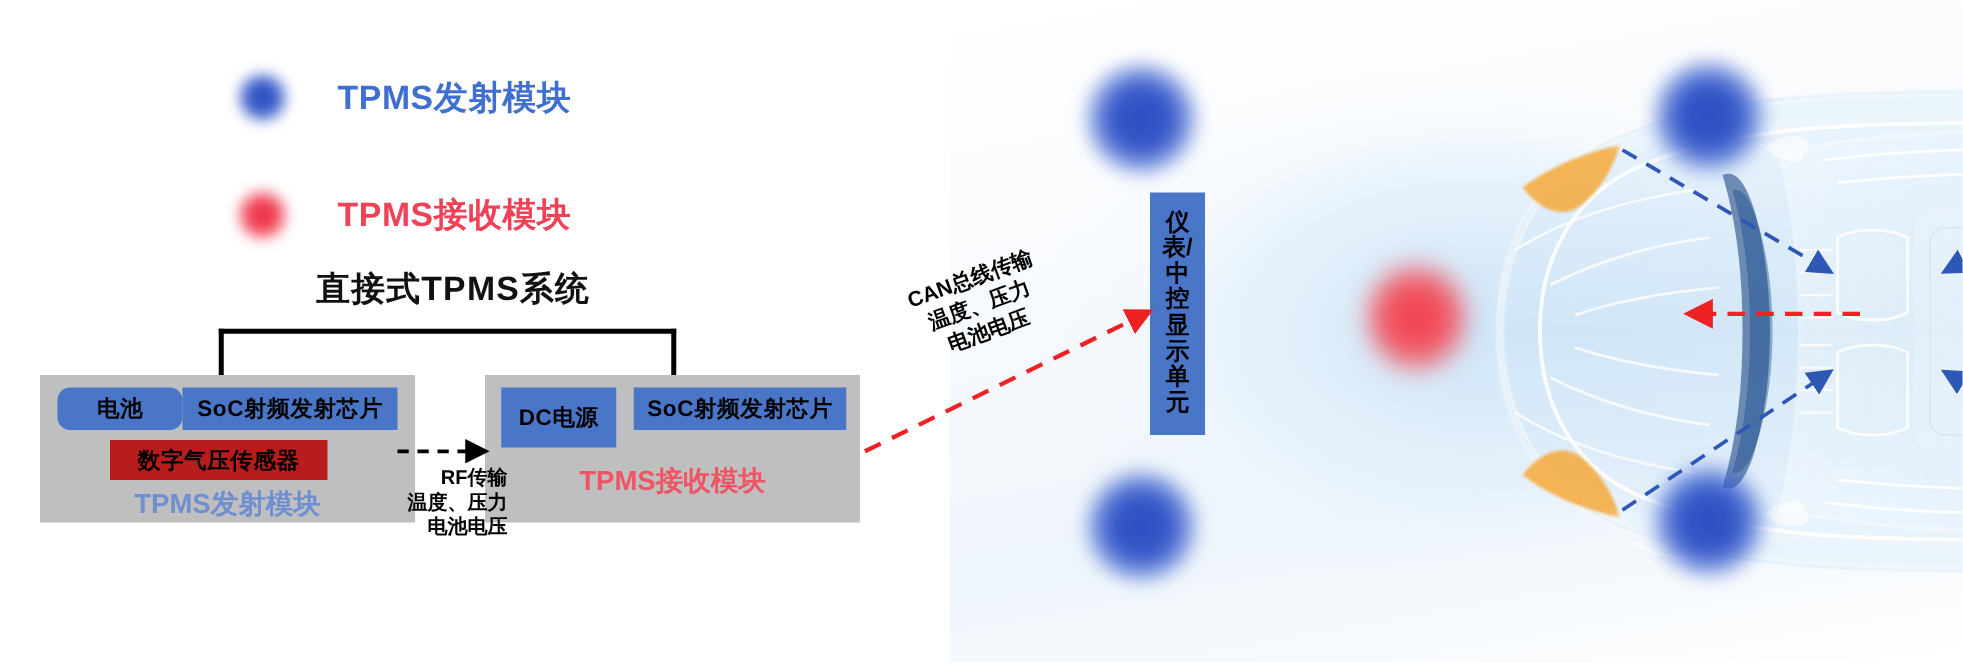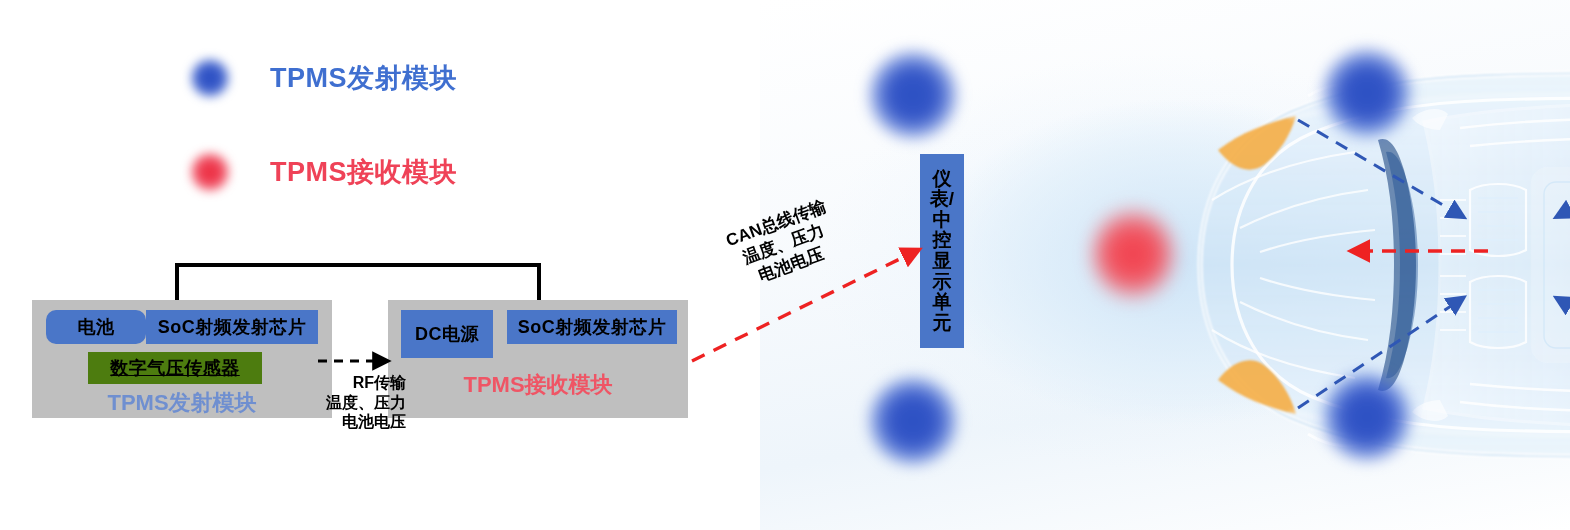--- a/index.html
+++ b/index.html
@@ -26,21 +26,21 @@
   .bracket{position:absolute;}
   .bracket .top{position:absolute;left:0;top:0;height:4px;background:#000;}
   .bracket .legL,.bracket .legR{position:absolute;top:0;width:4px;background:#000;}
 
   
   .module{position:absolute;background:#bfbfbf;}
   .chip{
     position:absolute;background:#4a76c8;color:#000;font-size:18px;font-weight:700;
     display:flex;align-items:center;justify-content:center;white-space:nowrap;letter-spacing:.5px;
   }
-  .chip.yellow{background:#4d7c0f;text-decoration:underline;}
+  .chip.yellow{background:#b91c1c;}
   .mod-caption{
     position:absolute;width:100%;text-align:center;font-size:22px;font-weight:600;white-space:nowrap;
   }
 
   
   #rf-caption{
     position:absolute;left:296px;top:373px;width:110px;text-align:center;
     font-size:16px;font-weight:700;color:#000;line-height:1.22;white-space:nowrap;
   }
   #rf-caption div{white-space:nowrap;text-align:right;}
@@ -245,20 +245,21 @@
 
   <div class="legend-row" style="left:190px;top:58px;">
     <div class="legend-dot" style="background:radial-gradient(circle,#2a4fc2 0%,#3658c8 40%,rgba(60,100,210,.5) 66%,rgba(90,130,220,0) 80%);"></div>
     <div class="legend-label" style="color:#3f6fd0;">TPMS发射模块</div>
   </div>
   <div class="legend-row" style="left:190px;top:152px;">
     <div class="legend-dot" style="background:radial-gradient(circle,#ec2a3c 0%,#ef4257 40%,rgba(240,70,90,.5) 66%,rgba(245,110,130,0) 80%);"></div>
     <div class="legend-label" style="color:#ef4257;">TPMS接收模块</div>
   </div>
 
+  <div id="sys-title">直接式TPMS系统</div>
 
   <div class="bracket" style="left:175px;top:263px;width:366px;height:40px;">
     <div class="top" style="width:366px;"></div>
     <div class="legL" style="left:0;height:40px;"></div>
     <div class="legR" style="left:362px;height:40px;"></div>
   </div>
 
   <div class="module" style="left:32px;top:300px;width:300px;height:118px;">
     <div class="chip" style="left:14px;top:10px;width:100px;height:34px;border-radius:10px;">
       <span>电池</span>

